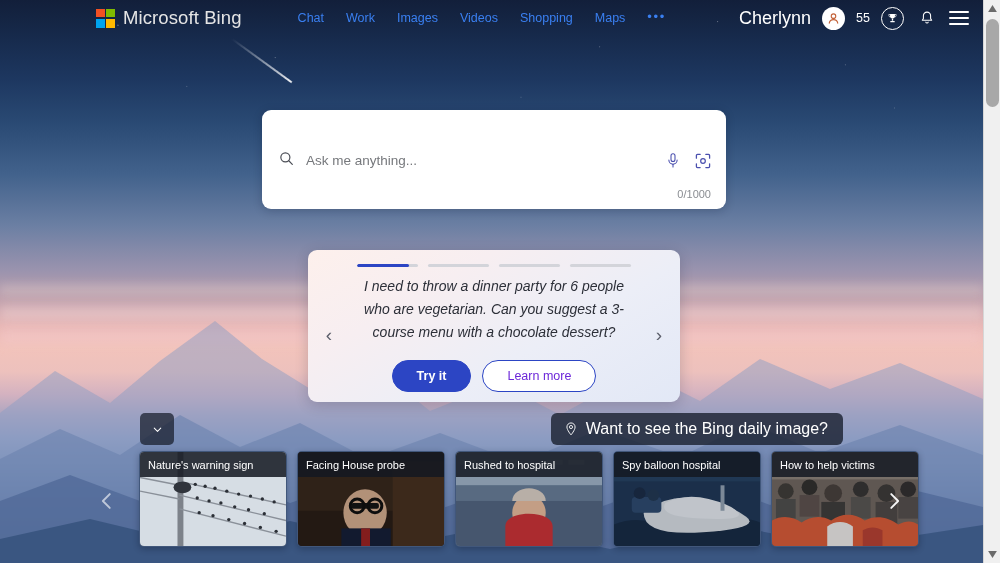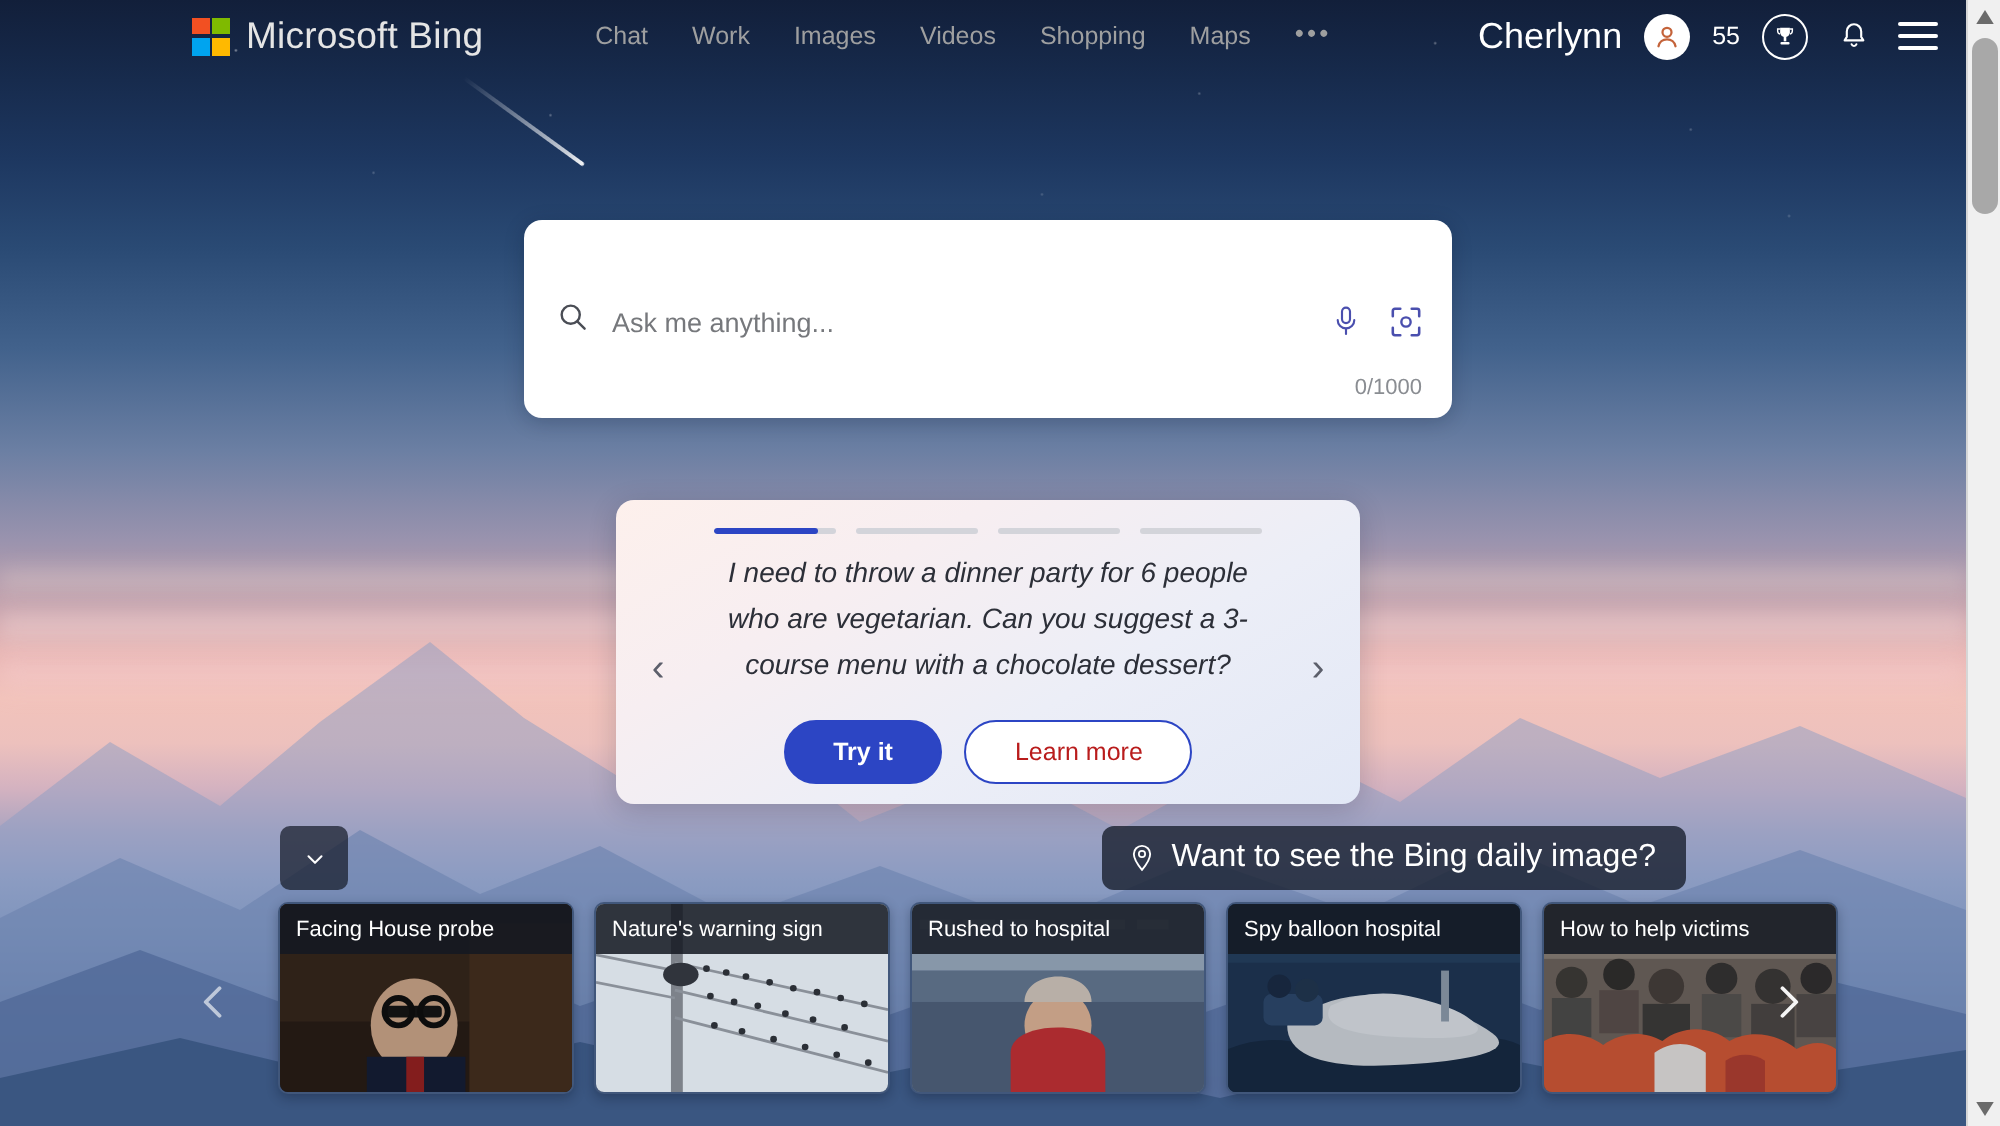--- a/index.html
+++ b/index.html
@@ -105,21 +105,21 @@
     display: grid; grid-template-columns: 1fr 1fr; grid-template-rows: 1fr 1fr; gap: 1.5px;
   }
   .ms-logo i { display: block; }
   .brand-text {
     color: #e5e5e5; font-size: 18.5px; letter-spacing: .1px;
     font-weight: 400; white-space: nowrap;
   }
 
   .nav { display: flex; align-items: center; gap: 22px; margin-left: 56px; }
   .nav a {
-    color: #a3a3a3; font-size: 12.5px; text-decoration: none;
+    color: #3b82f6; font-size: 12.5px; text-decoration: none;
     white-space: nowrap; opacity: .97;
   }
   .nav .more { letter-spacing: 1.6px; font-size: 13px; line-height: 1; padding-bottom: 4px; }
 
   .header-right {
     margin-left: auto; display: flex; align-items: center; gap: 11px;
   }
   .username { color: #ffffff; font-size: 18px; white-space: nowrap; }
   .avatar {
     width: 23px; height: 23px; border-radius: 50%;
@@ -189,21 +189,21 @@
     font-style: italic; font-size: 14px; line-height: 1.62;
     color: #2c2f38; text-align: center; max-width: 278px;
     margin-top: -2px;
   }
   .sugg-buttons { display: flex; gap: 11px; margin-top: 16px; }
   .btn {
     border-radius: 18px; font-size: 12.5px; cursor: pointer;
     padding: 8px 24px; white-space: nowrap; font-family: "Liberation Sans", sans-serif;
   }
   .btn-primary { background: #2c45c4; color: #ffffff; border: 1px solid #2c45c4; font-weight: 600; }
-  .btn-secondary { background: #ffffff; color: #b91c1c; border: 1.3px solid #2c45c4; }
+  .btn-secondary { background: #ffffff; color: #6d28d9; border: 1.3px solid #2c45c4; }
 
   
   .daily-pill {
     position: absolute; right: 157px; top: 413px;
     height: 32px; display: flex; align-items: center; gap: 8px;
     padding: 0 15px 0 13px; border-radius: 6px;
     background: rgba(22,28,42,.78); color: #ffffff; font-size: 16px;
     cursor: pointer; z-index: 30; white-space: nowrap;
   }
 
@@ -409,38 +409,20 @@
   </div>
 
   <div class="carousel">
     <div class="car-arrow left">
       <svg width="22" height="22" viewBox="0 0 24 24">
         <path d="M15 4.5 7.5 12 15 19.5" fill="none" stroke="currentColor" stroke-width="2.1" stroke-linecap="round" stroke-linejoin="round"></path>
       </svg>
     </div>
 
     <div class="cards">
-
-      <div class="card">
-        <div class="card-img">
-          <svg viewBox="0 0 148 96" preserveAspectRatio="none">
-            <rect width="148" height="96" fill="#2b1f18"></rect>
-            <rect x="0" y="0" width="148" height="60" fill="#3a2a1e"></rect>
-            <rect x="96" y="10" width="52" height="86" fill="#4a3322"></rect>
-            <ellipse cx="68" cy="62" rx="22" ry="24" fill="#d9b193"></ellipse>
-            <rect x="44" y="78" width="50" height="24" fill="#17203a"></rect>
-            <rect x="64" y="78" width="9" height="20" fill="#a02424"></rect>
-            <rect x="54" y="52" width="28" height="6" rx="2" fill="#171717"></rect>
-            <circle cx="60" cy="55" r="7" fill="none" stroke="#111" stroke-width="3"></circle>
-            <circle cx="78" cy="55" r="7" fill="none" stroke="#111" stroke-width="3"></circle>
-            <rect x="0" y="0" width="148" height="96" fill="#000" opacity=".18"></rect>
-          </svg>
-        </div>
-        <div class="card-title">Facing House probe</div>
-      </div>
 
       <div class="card">
         <div class="card-img">
           <svg viewBox="0 0 148 96" preserveAspectRatio="none">
             <rect width="148" height="96" fill="#d6dde4"></rect>
             <rect x="38" y="0" width="6" height="96" fill="#7d828a"></rect>
             <g stroke="#8a9099" stroke-width="1.4">
               <line x1="40" y1="30" x2="148" y2="54"></line>
               <line x1="40" y1="44" x2="148" y2="70"></line>
               <line x1="40" y1="58" x2="148" y2="86"></line>
@@ -471,20 +453,38 @@
             </g>
             <ellipse cx="43" cy="36" rx="9" ry="6" fill="#30343c"></ellipse>
           </svg>
         </div>
         <div class="card-title">Nature's warning sign</div>
       </div>
 
       <div class="card">
         <div class="card-img">
           <svg viewBox="0 0 148 96" preserveAspectRatio="none">
+            <rect width="148" height="96" fill="#2b1f18"></rect>
+            <rect x="0" y="0" width="148" height="60" fill="#3a2a1e"></rect>
+            <rect x="96" y="10" width="52" height="86" fill="#4a3322"></rect>
+            <ellipse cx="68" cy="62" rx="22" ry="24" fill="#d9b193"></ellipse>
+            <rect x="44" y="78" width="50" height="24" fill="#17203a"></rect>
+            <rect x="64" y="78" width="9" height="20" fill="#a02424"></rect>
+            <rect x="54" y="52" width="28" height="6" rx="2" fill="#171717"></rect>
+            <circle cx="60" cy="55" r="7" fill="none" stroke="#111" stroke-width="3"></circle>
+            <circle cx="78" cy="55" r="7" fill="none" stroke="#111" stroke-width="3"></circle>
+            <rect x="0" y="0" width="148" height="96" fill="#000" opacity=".18"></rect>
+          </svg>
+        </div>
+        <div class="card-title">Facing House probe</div>
+      </div>
+
+      <div class="card">
+        <div class="card-img">
+          <svg viewBox="0 0 148 96" preserveAspectRatio="none">
             <rect width="148" height="96" fill="#7d8fa3"></rect>
             <rect x="0" y="0" width="148" height="34" fill="#9aaabb"></rect>
             <rect x="0" y="34" width="148" height="16" fill="#63768c"></rect>
             <g fill="#b9c6d2" opacity=".8">
               <rect x="4" y="8" width="16" height="5"></rect>
                 <rect x="26" y="8" width="16" height="5"></rect>
               <rect x="48" y="8" width="16" height="5"></rect>
                 <rect x="92" y="8" width="16" height="5"></rect>
               <rect x="114" y="8" width="16" height="5"></rect>
             </g>

